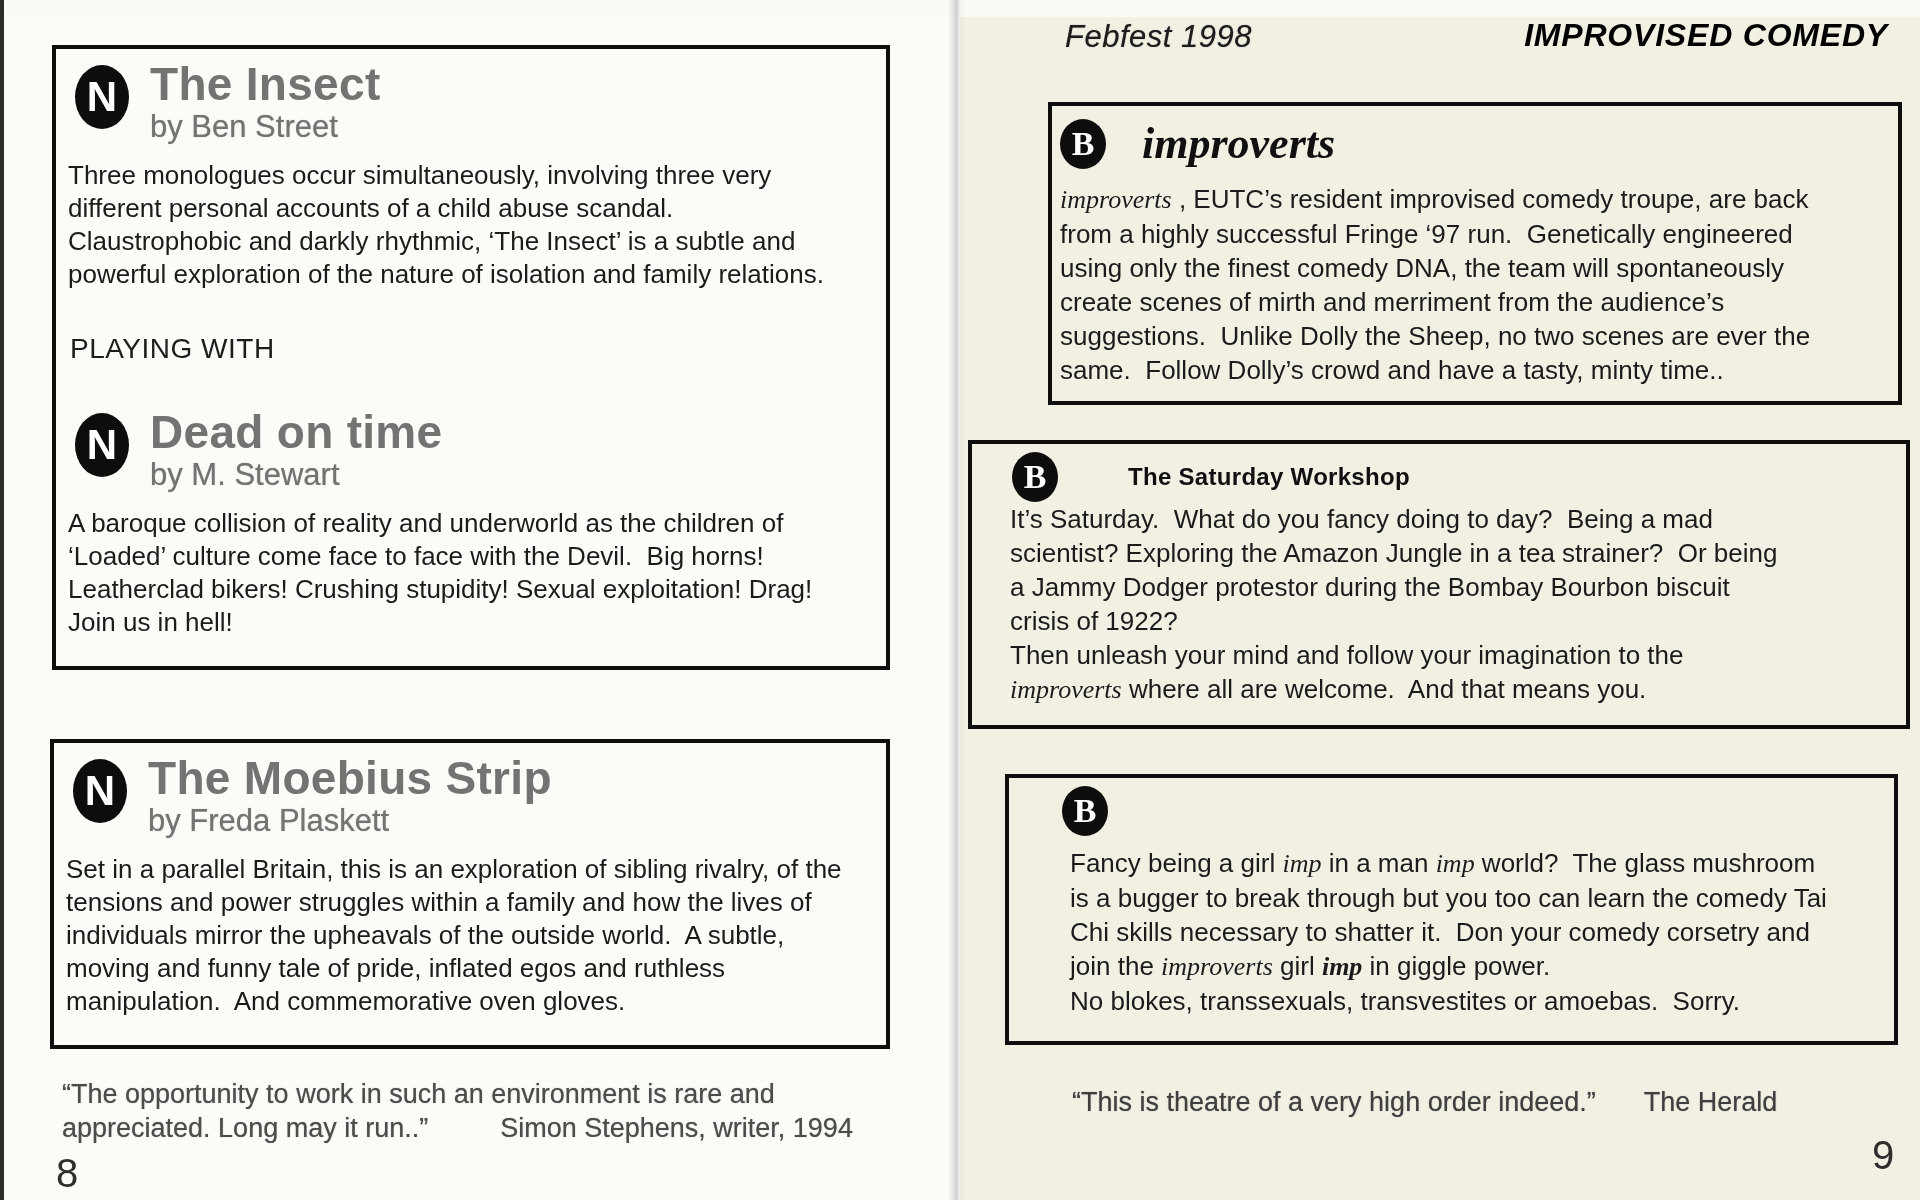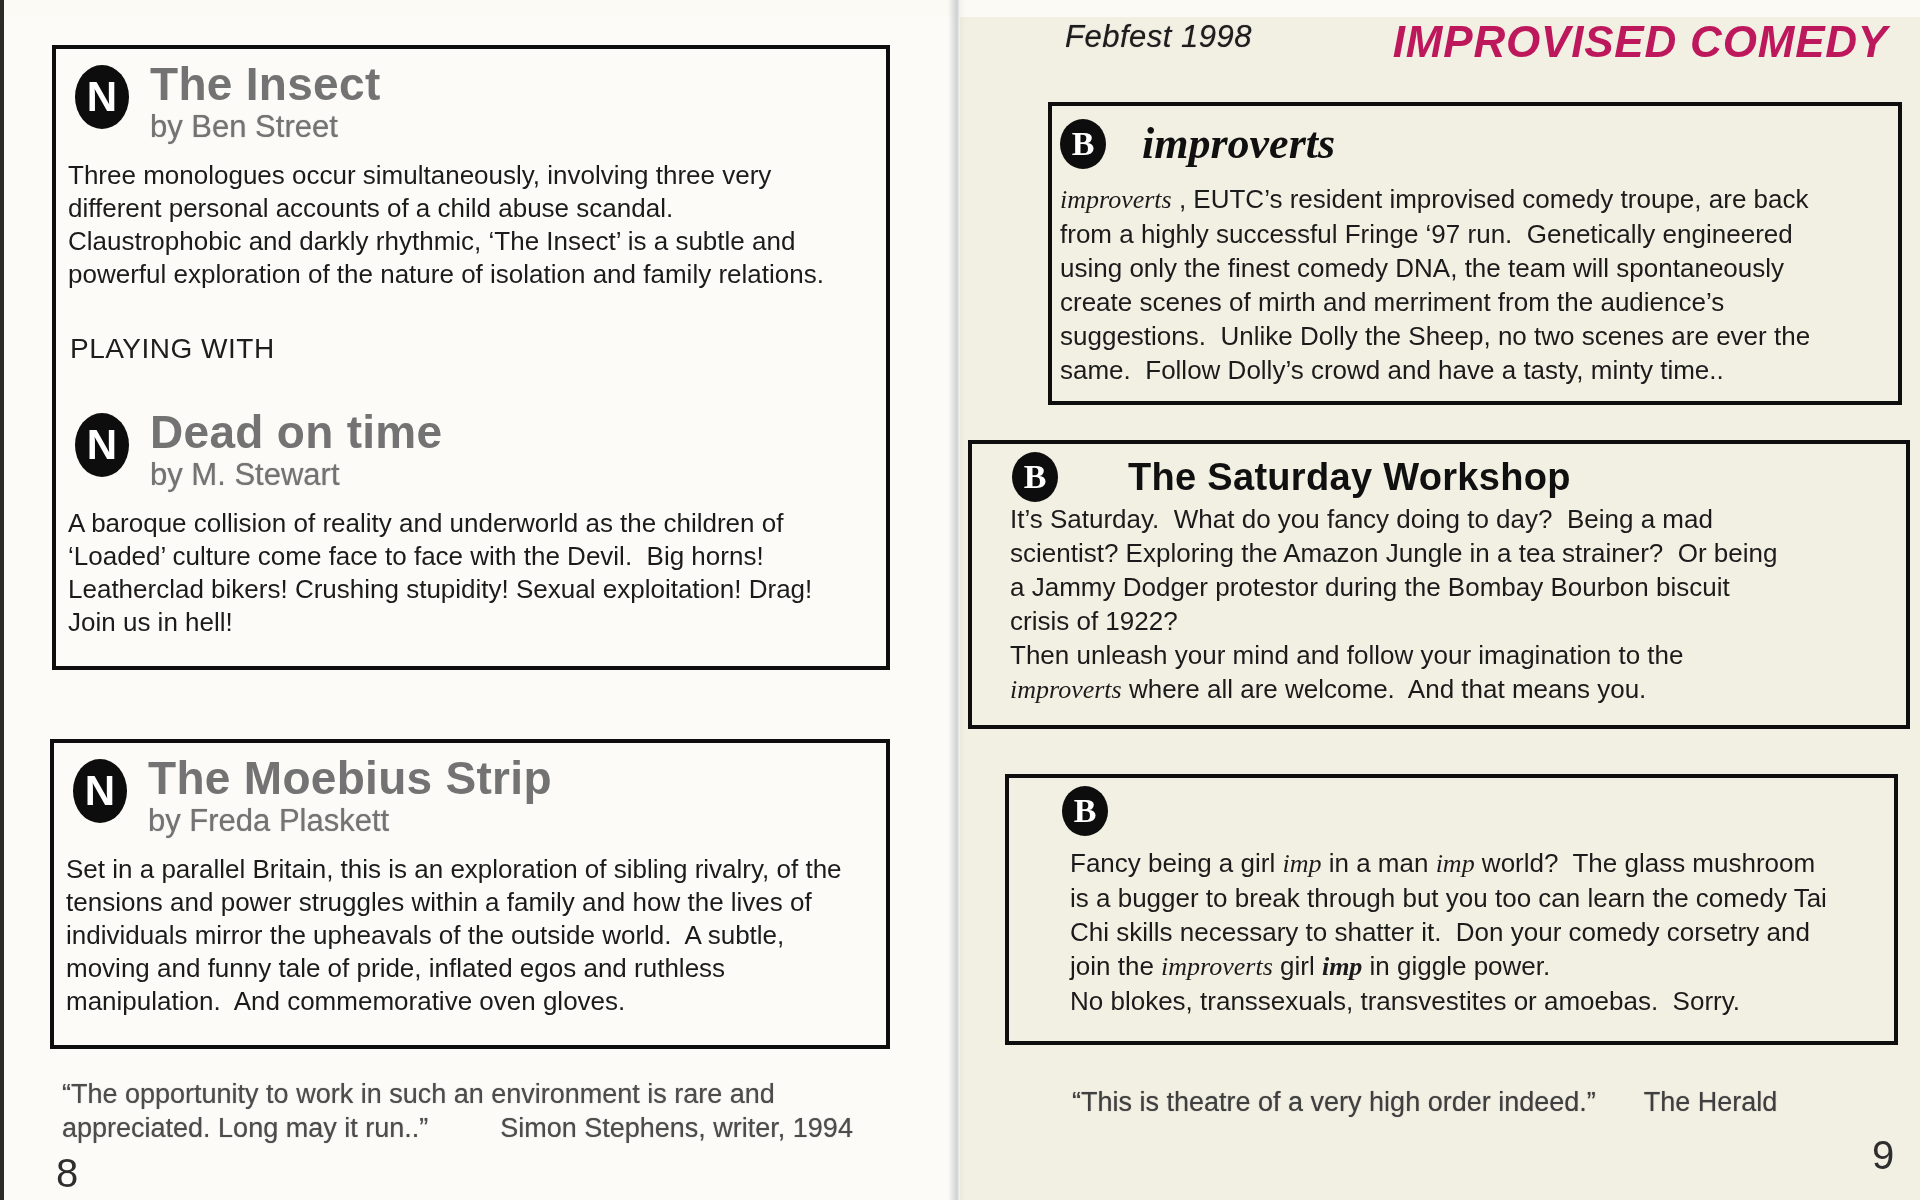--- a/index.html
+++ b/index.html
@@ -39,31 +39,31 @@
 
   
   #lbox1 { left:52px; top:28px;  width:838px; height:625px; }
   #lbox2 { left:50px; top:722px; width:840px; height:310px; }
   #lbox1 .show-header, #lbox2 .show-header { margin:14px 0 0 19px; gap:21px; }
   #lbox1 .body-text, #lbox2 .body-text { margin:14px 10px 0 12px; }
   #lbox1 .show-header.second { margin-top:46px; }
 
   
   .fest-header { position:absolute; left:105px; top:2px; font-size:31px; font-style:italic; color:#1d1d1d; letter-spacing:0.5px; text-shadow:0 0 1px rgba(40,40,40,0.6); }
-  .section-header { position:absolute; right:32px; top:0; font-size:44px; font-style:italic; font-weight:bold; color:#be185d; letter-spacing:0.8px; }
+  .section-header { position:absolute; right:32px; top:0; font-size:32px; font-style:italic; font-weight:bold; color:#000000; letter-spacing:0.8px; }
 
   
   #rbox1 { left:88px; top:85px;  width:854px; height:303px; }
   #rbox2 { left:8px;  top:423px; width:942px; height:289px; }
   #rbox3 { left:45px; top:757px; width:893px; height:271px; }
   #rbox1 .show-header { margin:12px 0 0 8px;  gap:36px; align-items:center; }
   #rbox2 .show-header { margin:8px 0 0 40px;  gap:70px; align-items:center; }
   #rbox3 .show-header { margin:8px 0 0 53px;  gap:48px; align-items:center; }
   .imp-title { font-family:"Liberation Serif",serif; font-style:italic; font-weight:bold; font-size:44px; color:#101010; }
-  .workshop-title { font-size:38px; font-weight:bold; color:#101010; letter-spacing:0.3px; }
+  .workshop-title { font-size:24px; font-weight:bold; color:#101010; letter-spacing:0.3px; }
   #rbox1 .body-text { margin:13px 12px 0 8px; }
   #rbox2 .body-text { margin:0 12px 12px 38px; }
   #rbox3 .body-text { margin:10px 12px 0 61px; }
 
   
   .quote { position:absolute; font-size:27px; line-height:34px; color:#4c4c4c; text-shadow:0 0 1px rgba(90,90,90,0.7); }
   .quote .qtext { white-space:pre-wrap; }
   #lquote { left:62px; top:1060px; width:830px; }
   #lquote .attr { margin-left:72px; }
   #rquote { left:112px; top:1068px; width:830px; color:#3f3f3f; }

